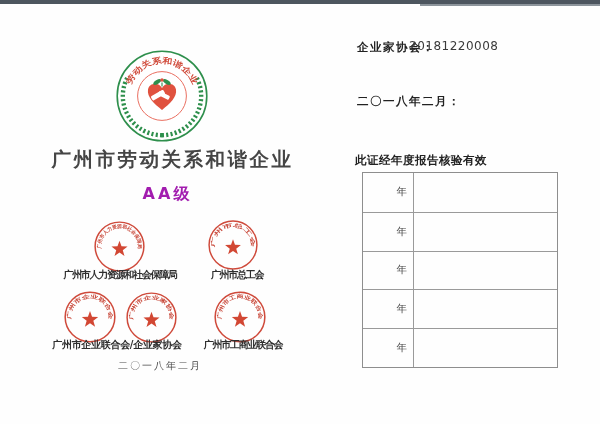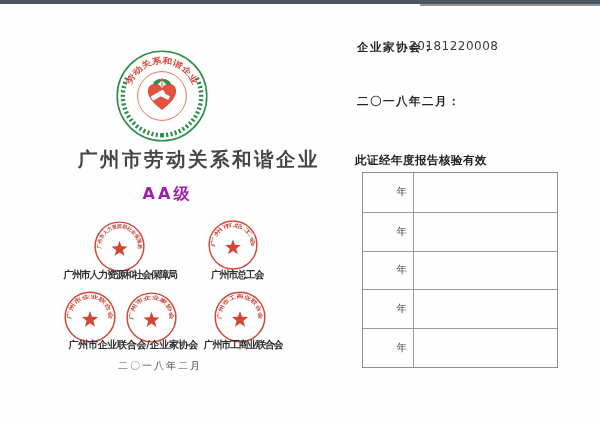--- a/index.html
+++ b/index.html
@@ -3,38 +3,38 @@
 <meta charset="utf-8">
 <style>
   html,body{margin:0;padding:0;background:#fff;}
   .page{position:relative;width:600px;height:424px;background:#fefefe;overflow:hidden;
         font-family:"DejaVu Sans","Liberation Sans",sans-serif;}
   .top-strip{position:absolute;top:0;left:0;width:600px;height:4px;background:#4d565f;}
   .top-strip:after{content:"";position:absolute;top:4px;left:420px;width:180px;height:2px;background:#8d959c;}
 
   
   .logo{position:absolute;left:114px;top:48px;width:96px;height:96px;}
-  .title1{position:absolute;left:25px;width:295px;top:146px;text-align:right;
+  .title1{position:absolute;left:25px;width:295px;top:146px;text-align:center;
           font-size:19.5px;font-weight:700;letter-spacing:2.5px;color:#454545;}
   .title2{position:absolute;left:25px;width:285px;top:184px;text-align:center;
           font-size:16px;font-weight:600;letter-spacing:3px;color:#a21caf;}
   .seal{position:absolute;}
   .seal-ring{fill:none;stroke:#cf4a3b;stroke-width:2.8;}
   .seal-star{fill:#d24733;}
   .seal-text{fill:#c94a3c;font-size:9.5px;font-weight:600;}
   .s1a{left:93px;top:220px;width:53px;height:53px;}
   .s1b{left:207px;top:219px;width:52px;height:52px;}
   .s2a{left:63px;top:290px;width:54px;height:54px;}
   .s2b{left:125px;top:291px;width:53px;height:53px;}
   .s2c{left:213px;top:290px;width:54px;height:54px;}
   .seal-label{position:absolute;font-size:10px;font-weight:600;color:#2e2e2e;
               letter-spacing:-1.3px;text-align:center;white-space:nowrap;}
   .l1a{left:45px;width:150px;top:268px;}
   .l1b{left:187px;width:100px;top:268px;}
-  .l2a{left:36px;width:162px;top:338px;letter-spacing:-0.3px;text-align:right;}
+  .l2a{left:36px;width:162px;top:338px;letter-spacing:-0.3px;}
   .l2b{left:193px;width:100px;top:338px;}
   .issue-date{position:absolute;left:20px;width:280px;top:359px;text-align:center;
               font-size:10px;letter-spacing:2px;color:#4a4a4a;}
 
   
   .cert-no-label{position:absolute;left:357px;top:40px;font-size:11.5px;font-weight:700;
                  letter-spacing:1.5px;color:#222;}
   .cert-no-value{position:absolute;left:409px;top:39px;font-size:12px;color:#3a3a3a;letter-spacing:0.5px;}
   .holder-label{position:absolute;left:357px;top:94px;font-size:11.5px;font-weight:700;
                 letter-spacing:1.5px;color:#222;}

